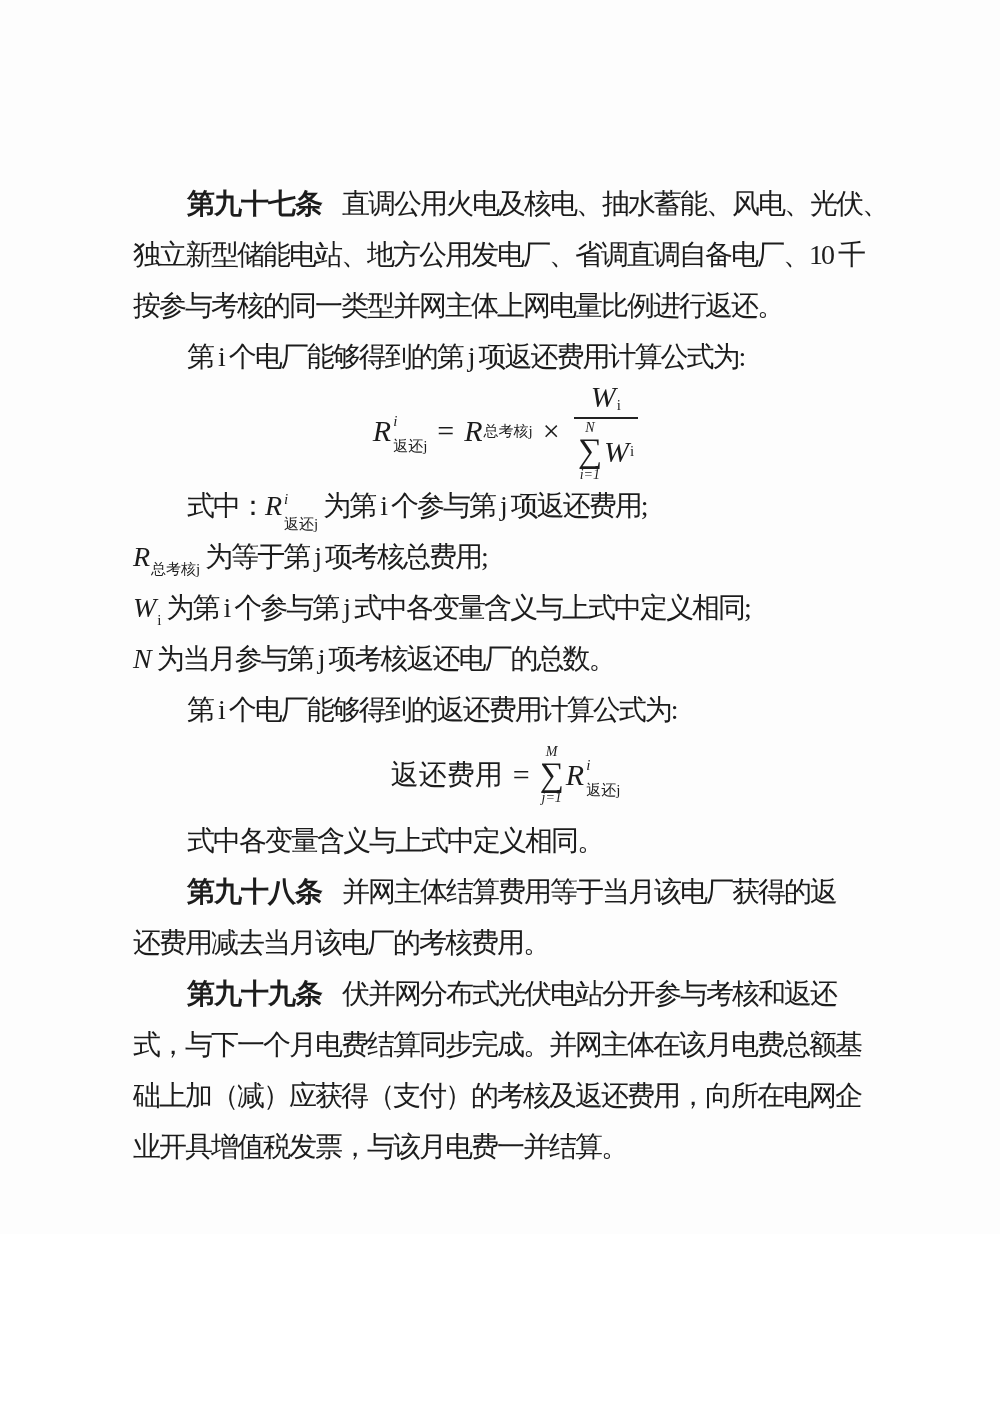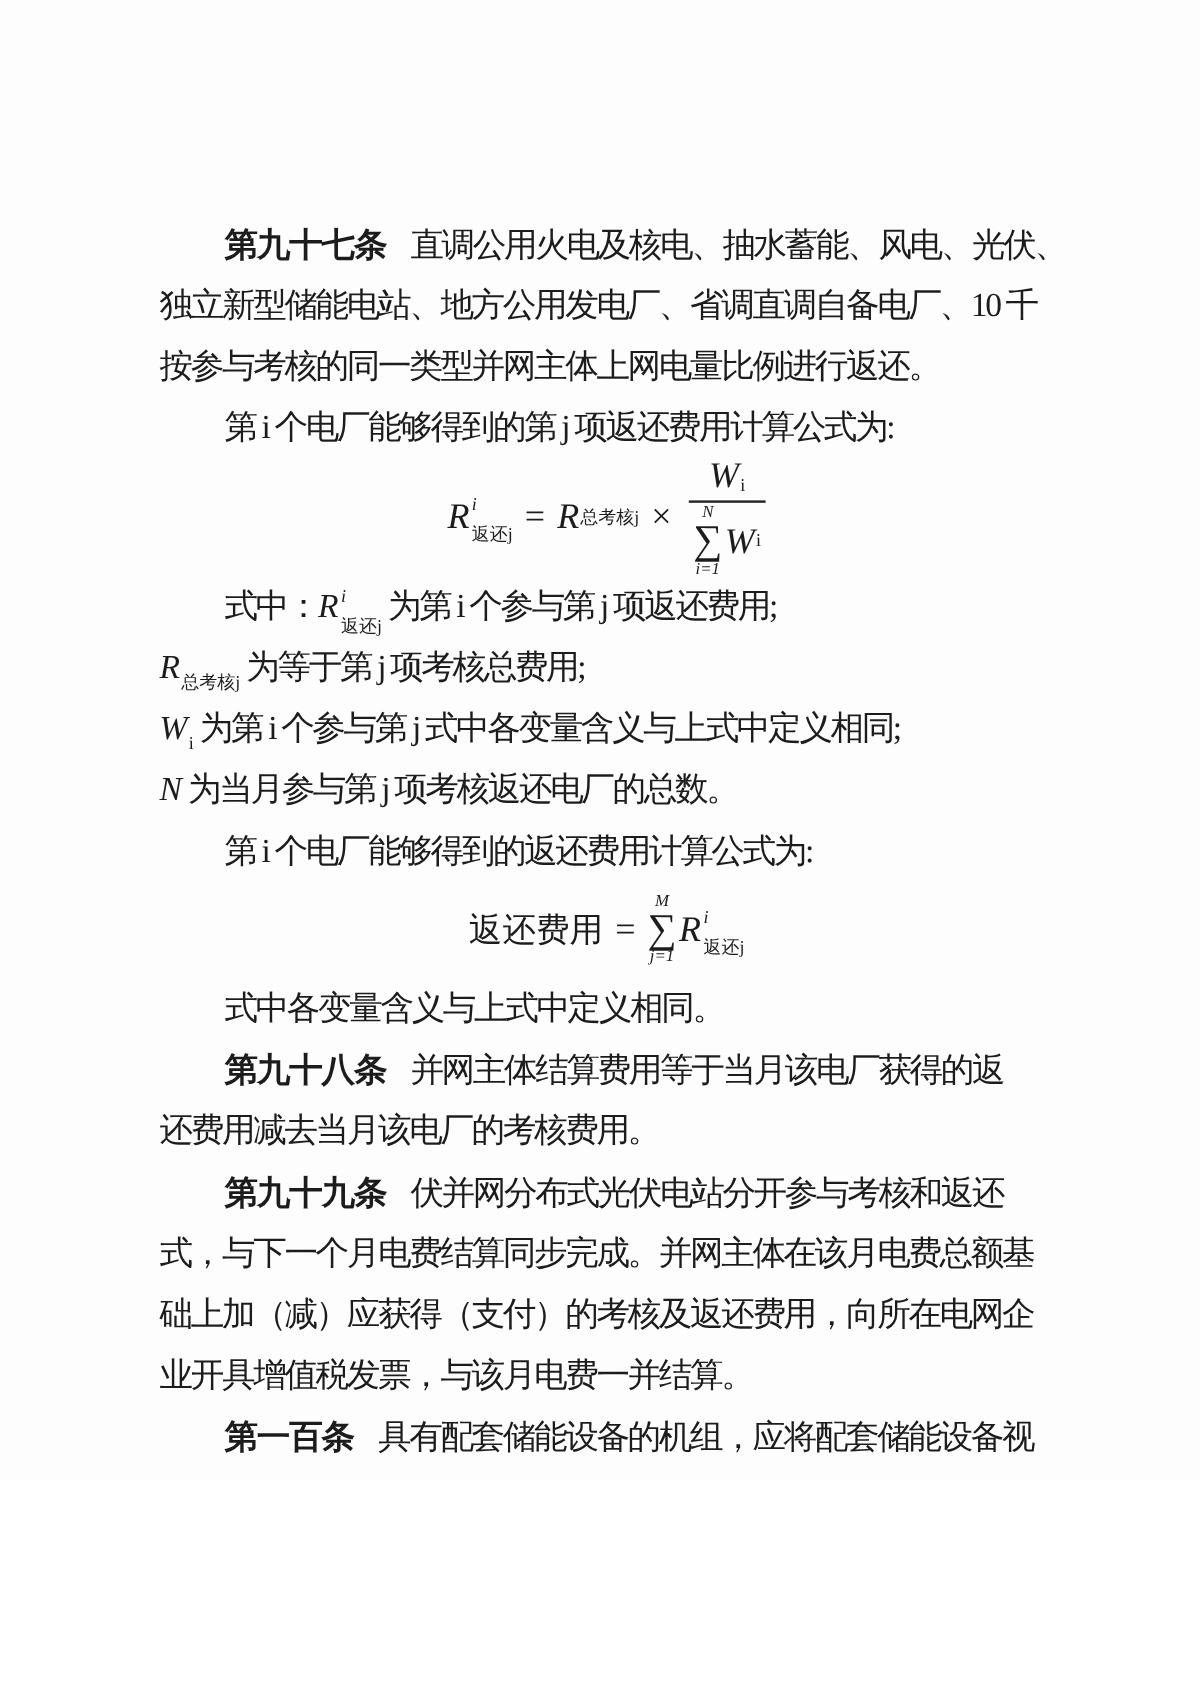--- a/index.html
+++ b/index.html
@@ -143,18 +143,17 @@
     <div class="line ind">式中各变量含义与上式中定义相同。</div>
 
     <div class="line ind"><span class="hd">第九十八条</span><span>并网主体结算费用等于当月该电厂获得的返</span></div>
     <div class="line">还费用减去当月该电厂的考核费用。</div>
 
     <div class="line ind"><span class="hd">第九十九条</span><span>伏并网分布式光伏电站分开参与考核和返还</span></div>
     <div class="line">式，与下一个月电费结算同步完成。并网主体在该月电费总额基</div>
     <div class="line">础上加（减）应获得（支付）的考核及返还费用，向所在电网企</div>
     <div class="line">业开具增值税发票，与该月电费一并结算。</div>
 
-    <div class="line ind"><span class="hd">第一百条</span><span>具有配套储能设备的机组，应将配套储能设备视</span></div>
 
   </div>
 
   <div class="pagenum">– 109 –</div>
 </div>
 
 </body></html>

